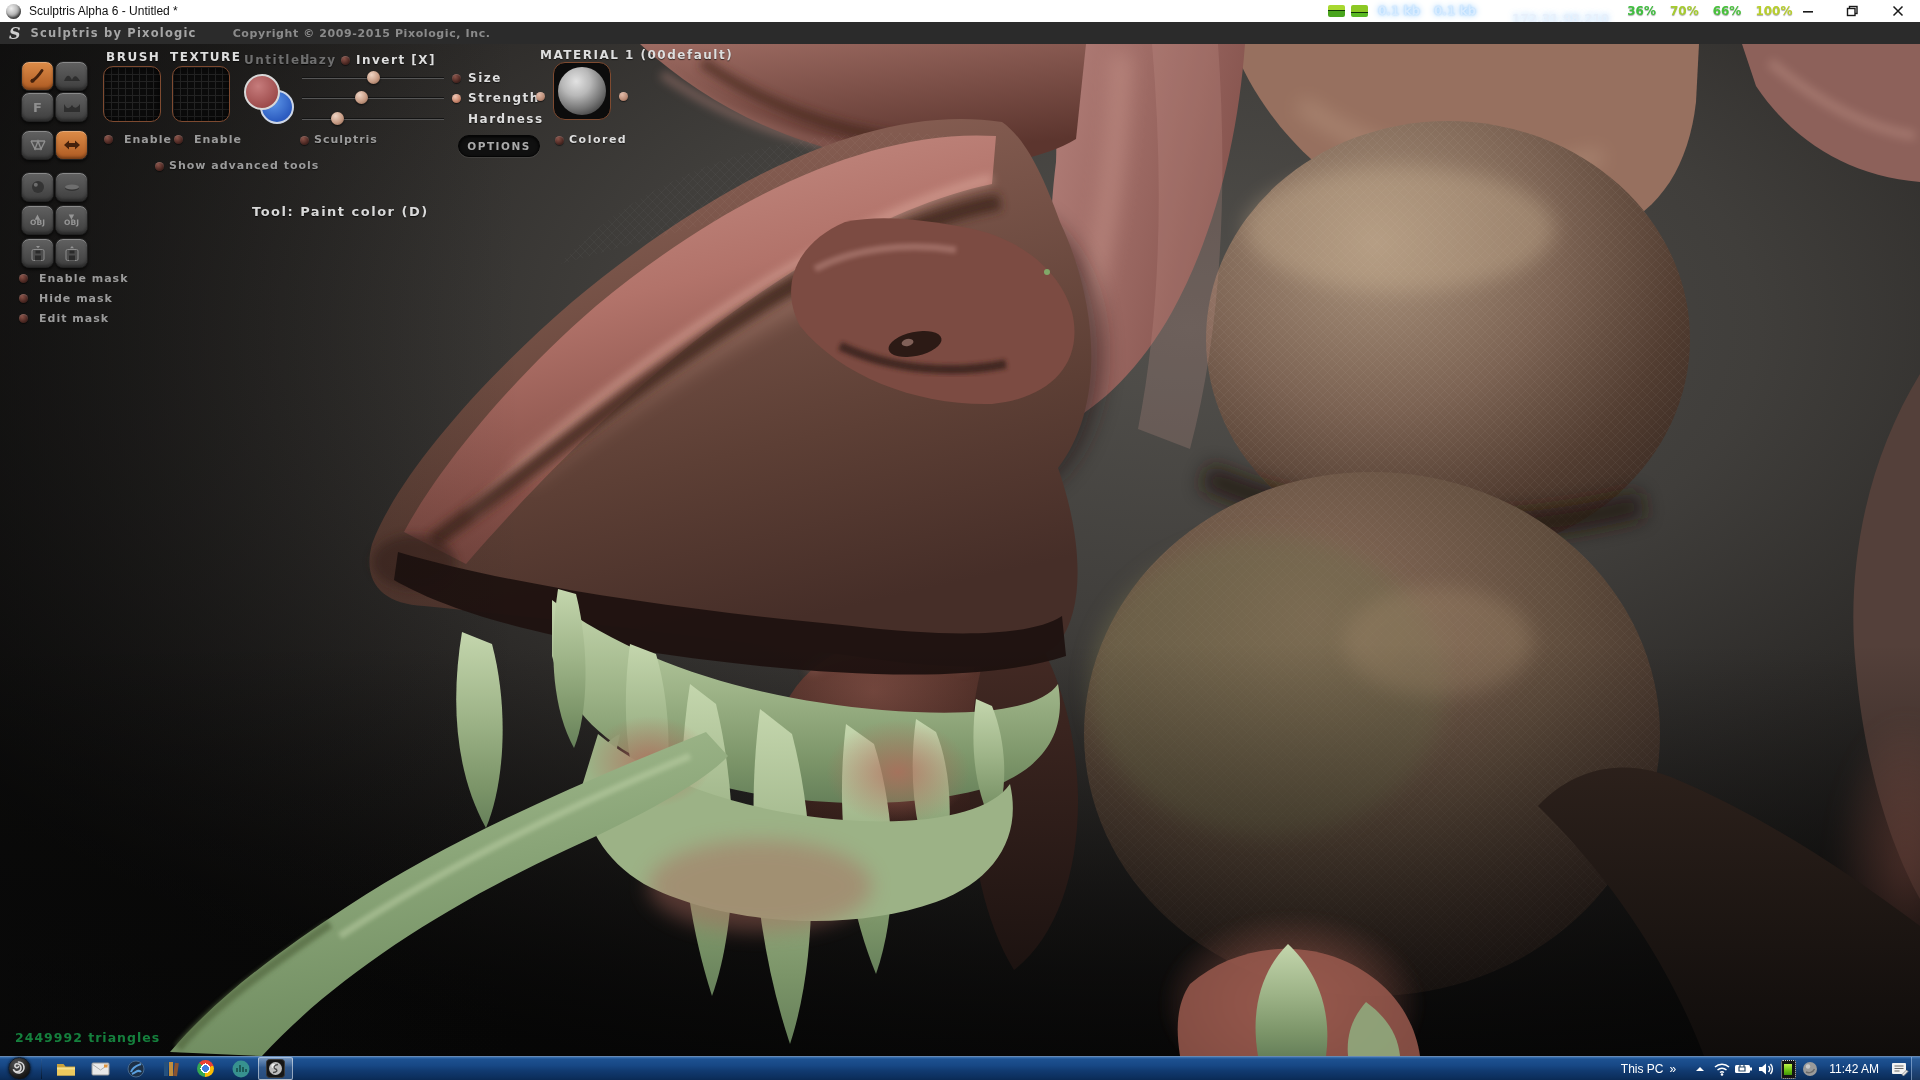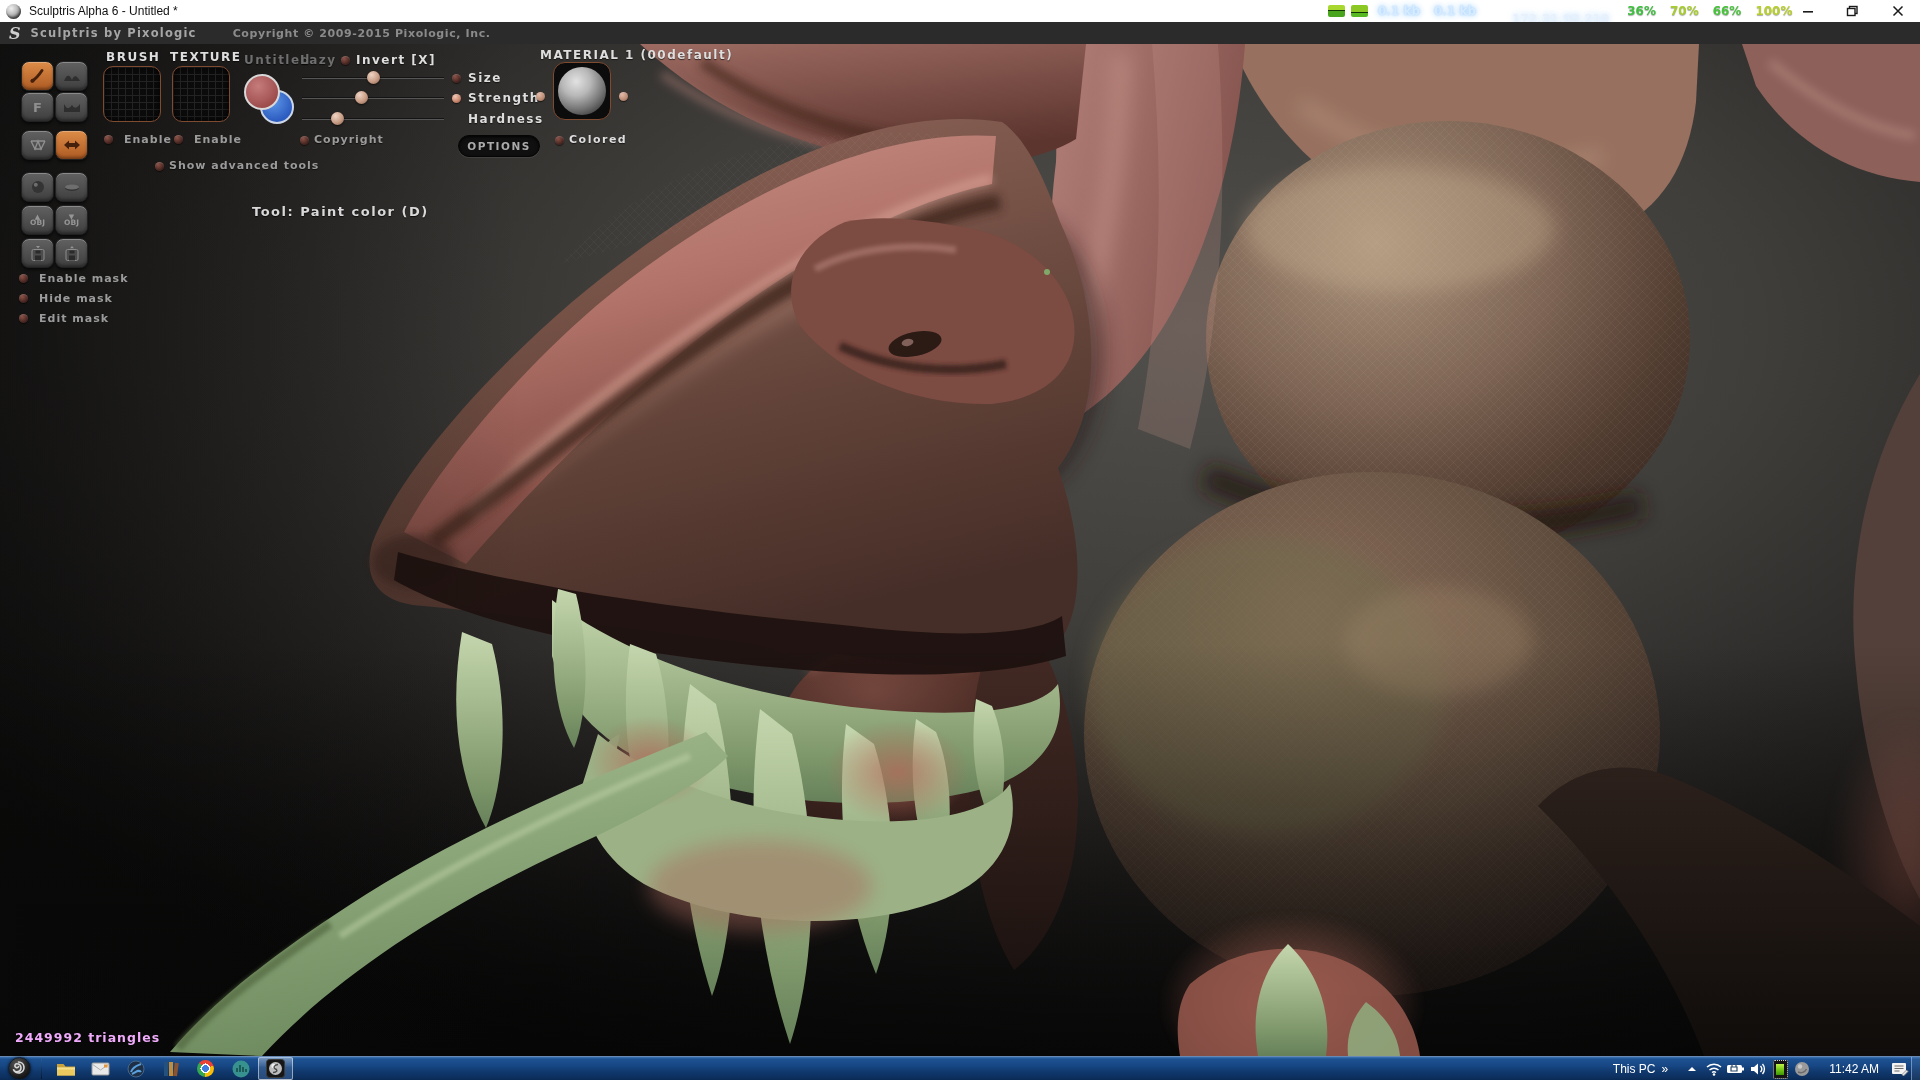--- a/index.html
+++ b/index.html
@@ -63,21 +63,21 @@
     background:radial-gradient(circle at 38% 32%,#c67c7c,#9c4a4a 75%);border:2px solid #d8d8d8}
   .slider{position:absolute;width:142px;height:13px}
   .slider .track{position:absolute;left:0;right:0;top:6px;height:1px;background:#141414;border-bottom:1px solid #565656}
   .slider .knob{position:absolute;top:0;width:13px;height:13px;margin-left:-7px;border-radius:50%;
     background:radial-gradient(circle at 35% 30%,#eed4c4,#c79c85 55%,#865c47);box-shadow:0 1px 2px rgba(0,0,0,.65)}
   .options-btn{position:absolute;left:458px;top:91px;width:80px;height:20px;border-radius:11px;
     background:#101010;border:1px solid #050505;color:#ababab;font-size:10.5px;letter-spacing:1.5px;
     display:flex;align-items:center;justify-content:center;
     box-shadow:0 1px 0 rgba(255,255,255,.08),inset 0 1px 3px rgba(0,0,0,.9)}
   .toolstatus{position:absolute;left:252px;top:160px;font-size:13px;color:#d9d9d9;letter-spacing:1.5px;text-shadow:0 1px 1px rgba(0,0,0,.7)}
-  .triangles{position:absolute;left:15px;top:986px;font-size:12.5px;color:#f0abfc;letter-spacing:1px}
+  .triangles{position:absolute;left:15px;top:986px;font-size:12.5px;color:#15803d;letter-spacing:1px}
 
   
   .tbtn{position:absolute;width:31px;height:28px;border-radius:8px;border:1px solid #212121;
     background:linear-gradient(#616161,#3e3e3e);
     box-shadow:inset 0 1px 0 rgba(255,255,255,.28),inset 0 -2px 3px rgba(0,0,0,.35),0 2px 3px rgba(0,0,0,.6);
     display:flex;align-items:center;justify-content:center;color:#8f8f8f;font-size:13px}
   .tbtn.orange{background:linear-gradient(#dd8c48,#ad5a22);color:#45210c}
   .tbtn svg{display:block}
   .tbtn .objtxt{display:flex;flex-direction:column;align-items:center;line-height:6px;font-size:7.5px;color:#969696}
   .tbtn .objtxt .arr{font-size:7px}
@@ -93,21 +93,21 @@
     border:1px solid #0a1c33;box-shadow:0 0 3px rgba(0,0,0,.6)}
   .tsep{width:1px;height:20px;margin:0 6px 0 10px;background:linear-gradient(rgba(255,255,255,.05),rgba(0,0,0,.45))}
   .tibtn{width:35px;height:23px;display:flex;align-items:center;justify-content:center;border-radius:2px}
   .tibtn.active{background:linear-gradient(rgba(255,255,255,.38),rgba(255,255,255,.12) 45%,rgba(120,170,230,.25));
     border:1px solid rgba(255,255,255,.5);box-sizing:border-box}
   .tibtn svg,.tibtn .cico{display:block}
   .tright{position:absolute;right:0;top:0;height:24px;display:flex;align-items:center;color:#fff;font-size:12px}
   .thispc{display:flex;gap:6px;margin-right:14px}
   .chev{font-size:12px;letter-spacing:-1px}
   .trayico{width:22px;height:24px;display:flex;align-items:center;justify-content:center}
-  .clock{margin:0 10px 0 16px;white-space:nowrap}
+  .clock{margin:0 10px 0 8px;white-space:nowrap}
   .showdesk{width:8px;height:24px;border-left:1px solid rgba(200,225,255,.45);background:rgba(255,255,255,.06)}
   .chrome-ico{width:17px;height:17px;border-radius:50%;
     background:radial-gradient(circle at 50% 50%,#3f7de0 0 3.5px,#ffffff 3.5px 5px,transparent 5px),
       conic-gradient(from -50deg,#ea4335 0 120deg,#fbbc05 120deg 235deg,#34a853 235deg 360deg)}
   .greenTray{width:13px;height:17px;border-radius:2px;background:#141414;border:1px dotted #cfcfcf;
     display:flex;align-items:center;justify-content:center}
   .greenTray i{display:block;width:8px;height:11px;background:linear-gradient(#bff24a,#6fc414 55%,#3f9608)}
 </style>
 </head>
 <body>
@@ -439,21 +439,21 @@
       <span class="track"></span>
       <span class="knob" style="left: 25%;"></span>
     </div>
     <span class="ball" style="left:452px;top:30px"></span>
     <span class="lab" style="left:468px;top:27px">Size</span>
     <span class="ball on" style="left:452px;top:50px"></span>
     <span class="lab" style="left:468px;top:47px">Strength</span>
     <span class="lab" style="left:468px;top:68px">Hardness</span>
 
     <span class="ball" style="left:300px;top:92px"></span>
-    <span class="lab small" style="left:314px;top:89px;color:#9b9b9b">Copyright</span>
+    <span class="lab small" style="left:314px;top:89px;color:#9b9b9b">Sculptris</span>
     <div class="options-btn">
       <span>OPTIONS</span>
     </div>
 
     <span class="lab" style="left:540px;top:4px">MATERIAL 1 (00default)</span>
     <div class="matthumb">
       <div class="matsphere"></div>
     </div>
     <span class="ball pink" style="left:536px;top:48px"></span>
     <span class="ball pink" style="left:619px;top:48px"></span>

